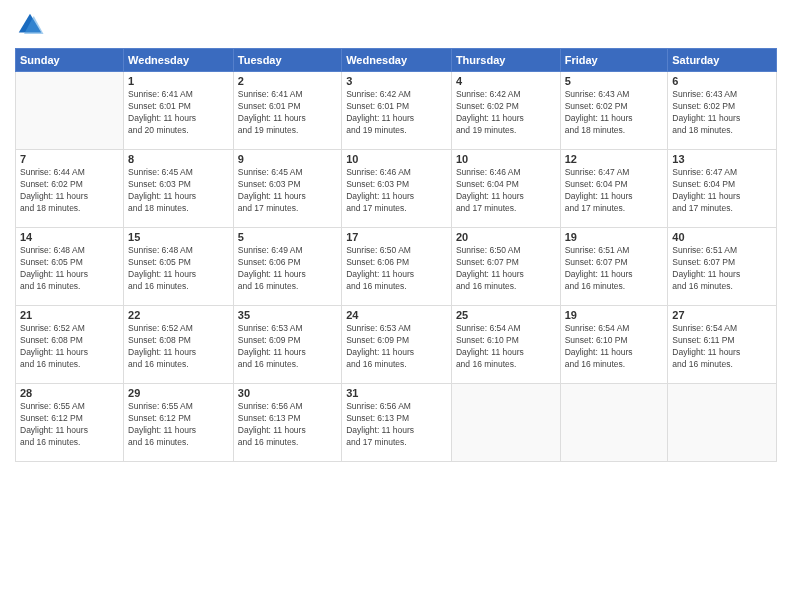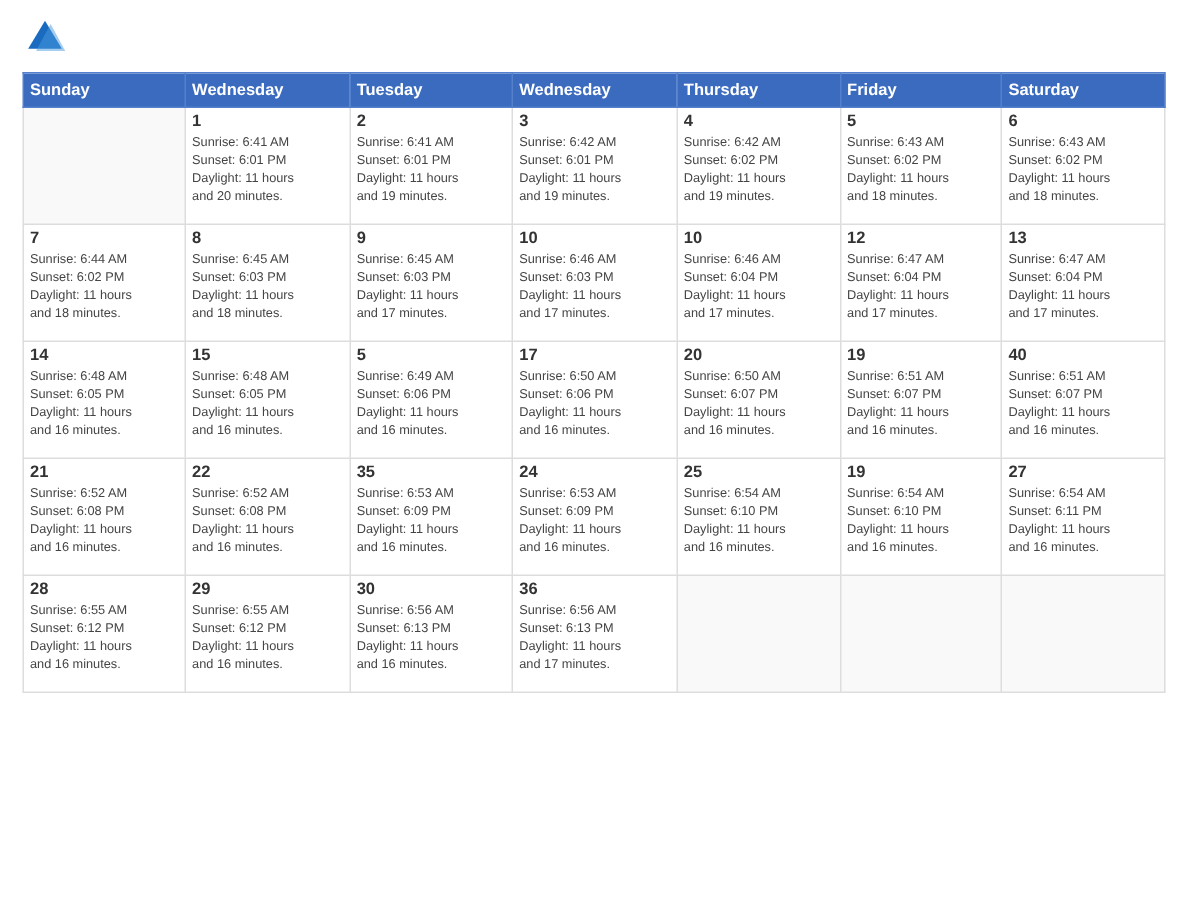--- a/index.html
+++ b/index.html
@@ -337,21 +337,21 @@
 and 16 minutes.</div>
           </td>
           <td>
             <div class="day-number">30</div>
             <div class="day-info" style="white-space: pre-line;">Sunrise: 6:56 AM
 Sunset: 6:13 PM
 Daylight: 11 hours
 and 16 minutes.</div>
           </td>
           <td>
-            <div class="day-number">36</div>
+            <div class="day-number">31</div>
             <div class="day-info" style="white-space: pre-line;">Sunrise: 6:56 AM
 Sunset: 6:13 PM
 Daylight: 11 hours
 and 17 minutes.</div>
           </td>
           <td class="empty"></td>
           <td class="empty"></td>
           <td class="empty"></td>
         </tr>
       </tbody>

